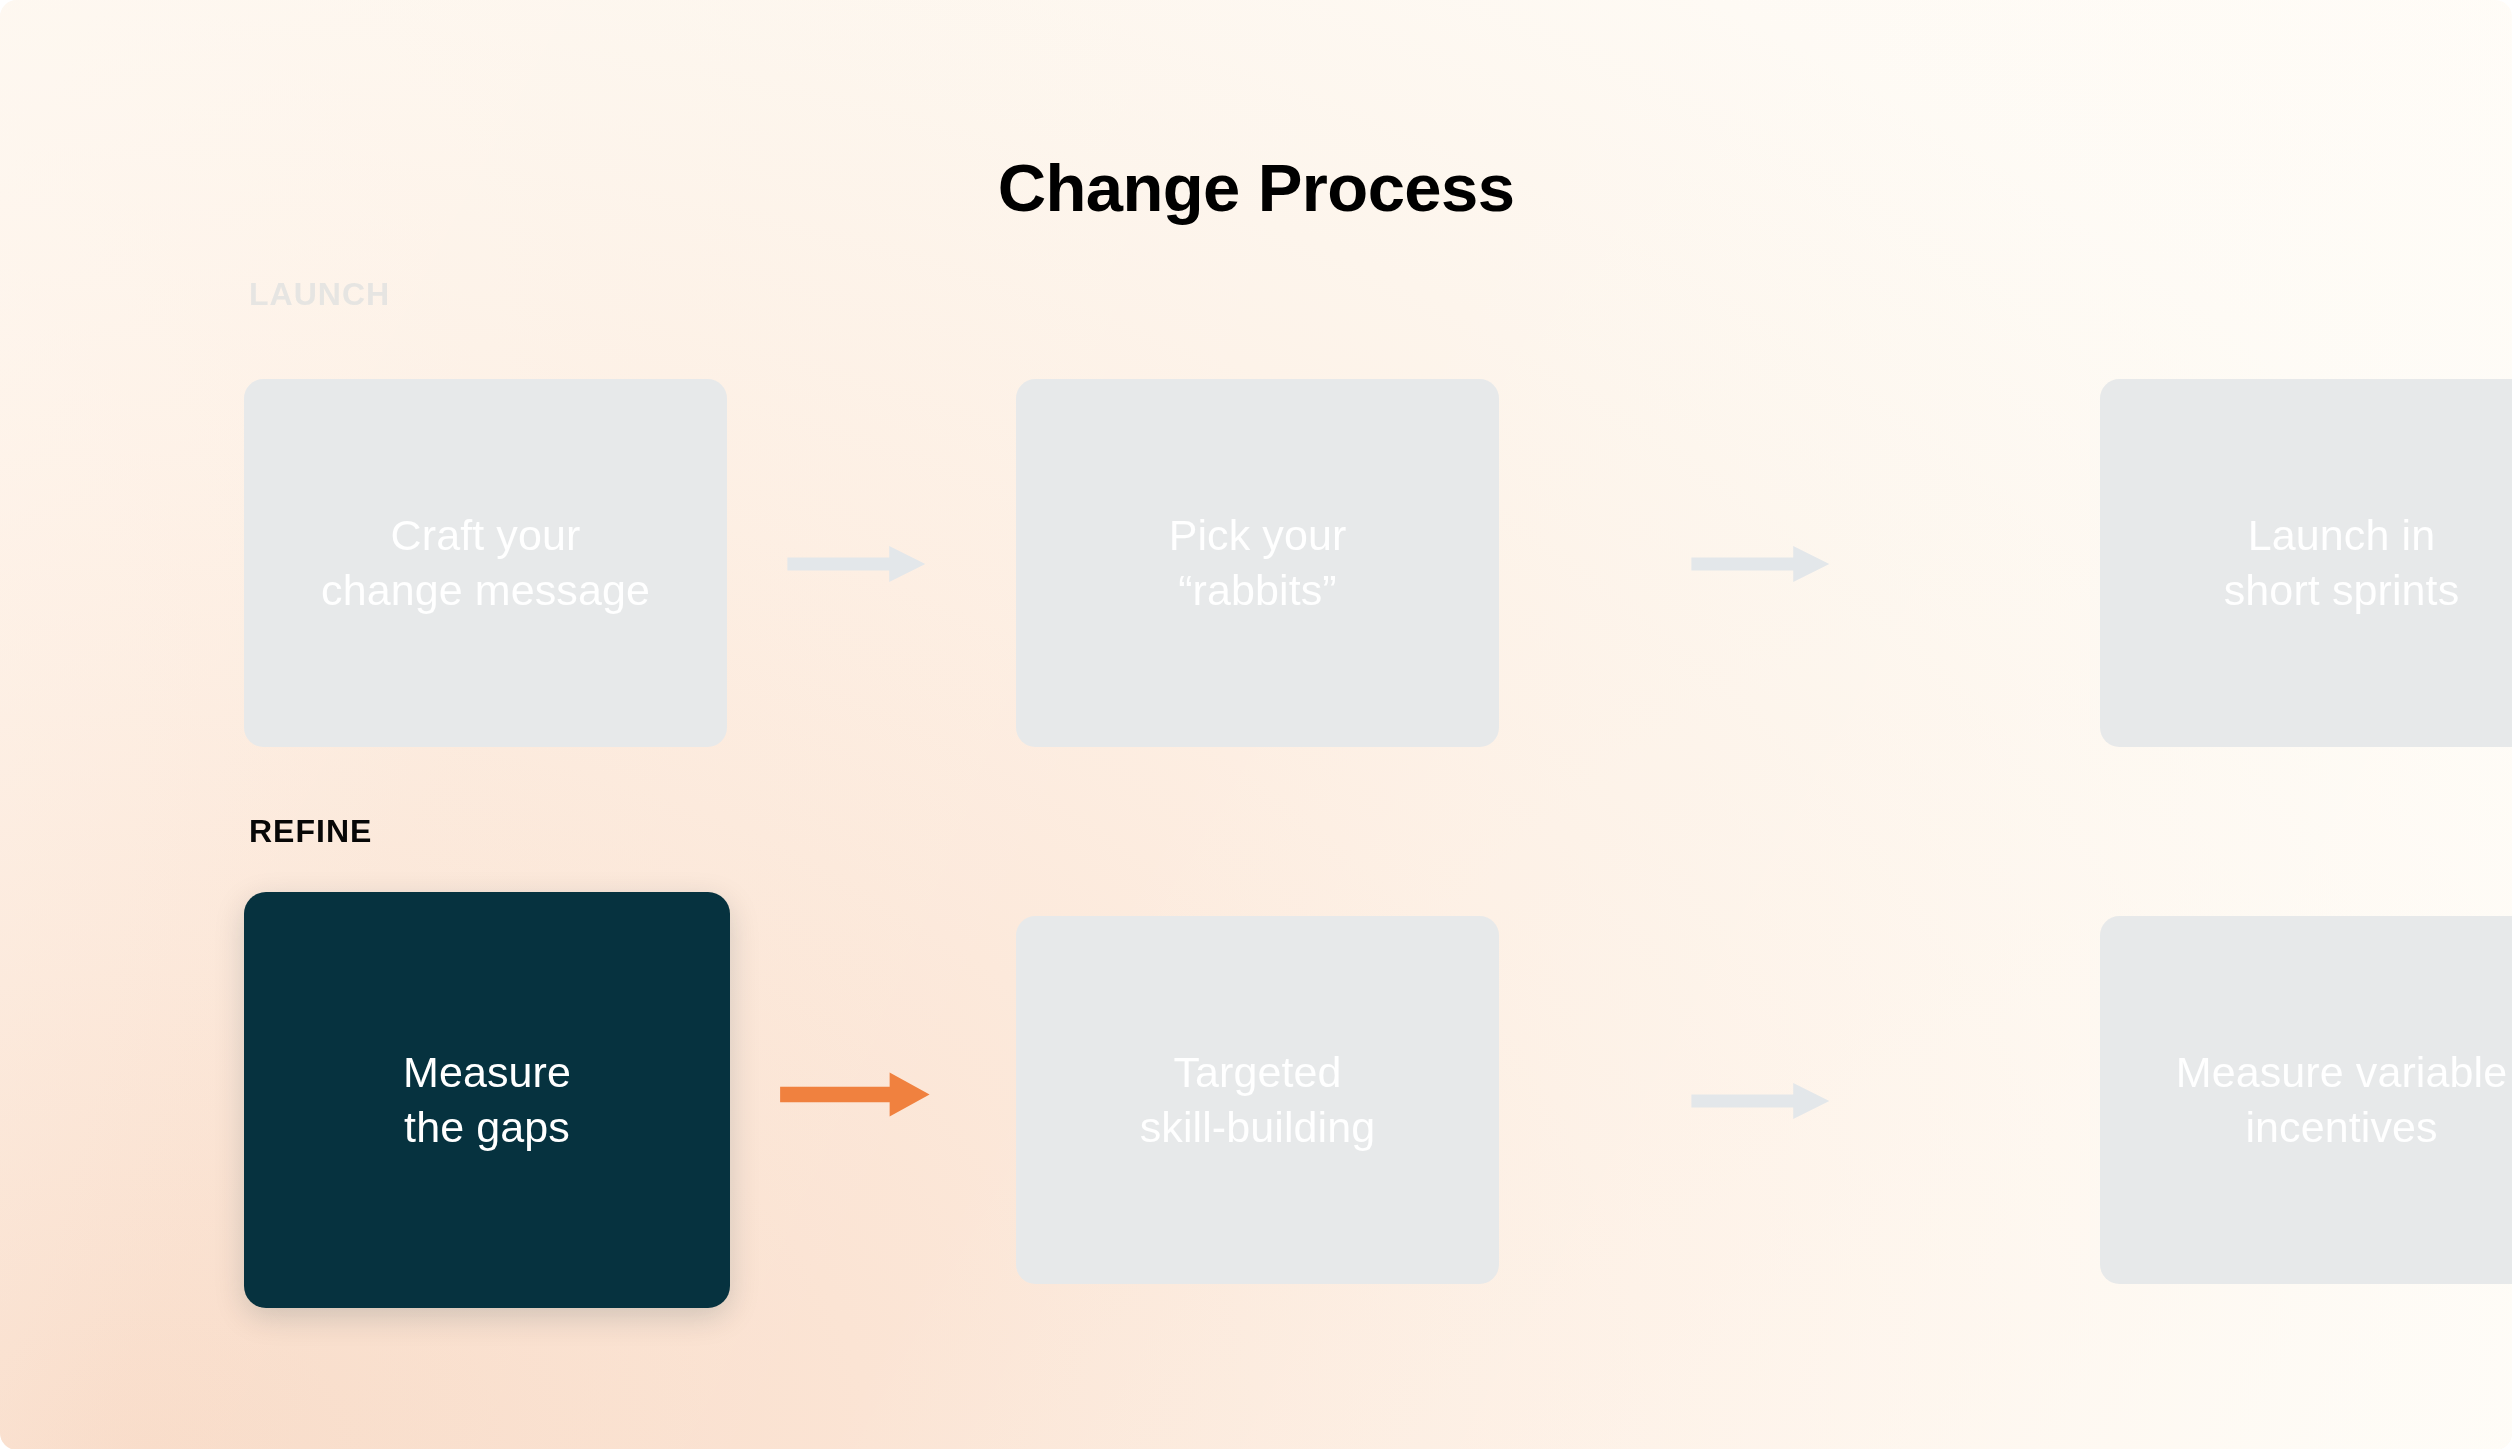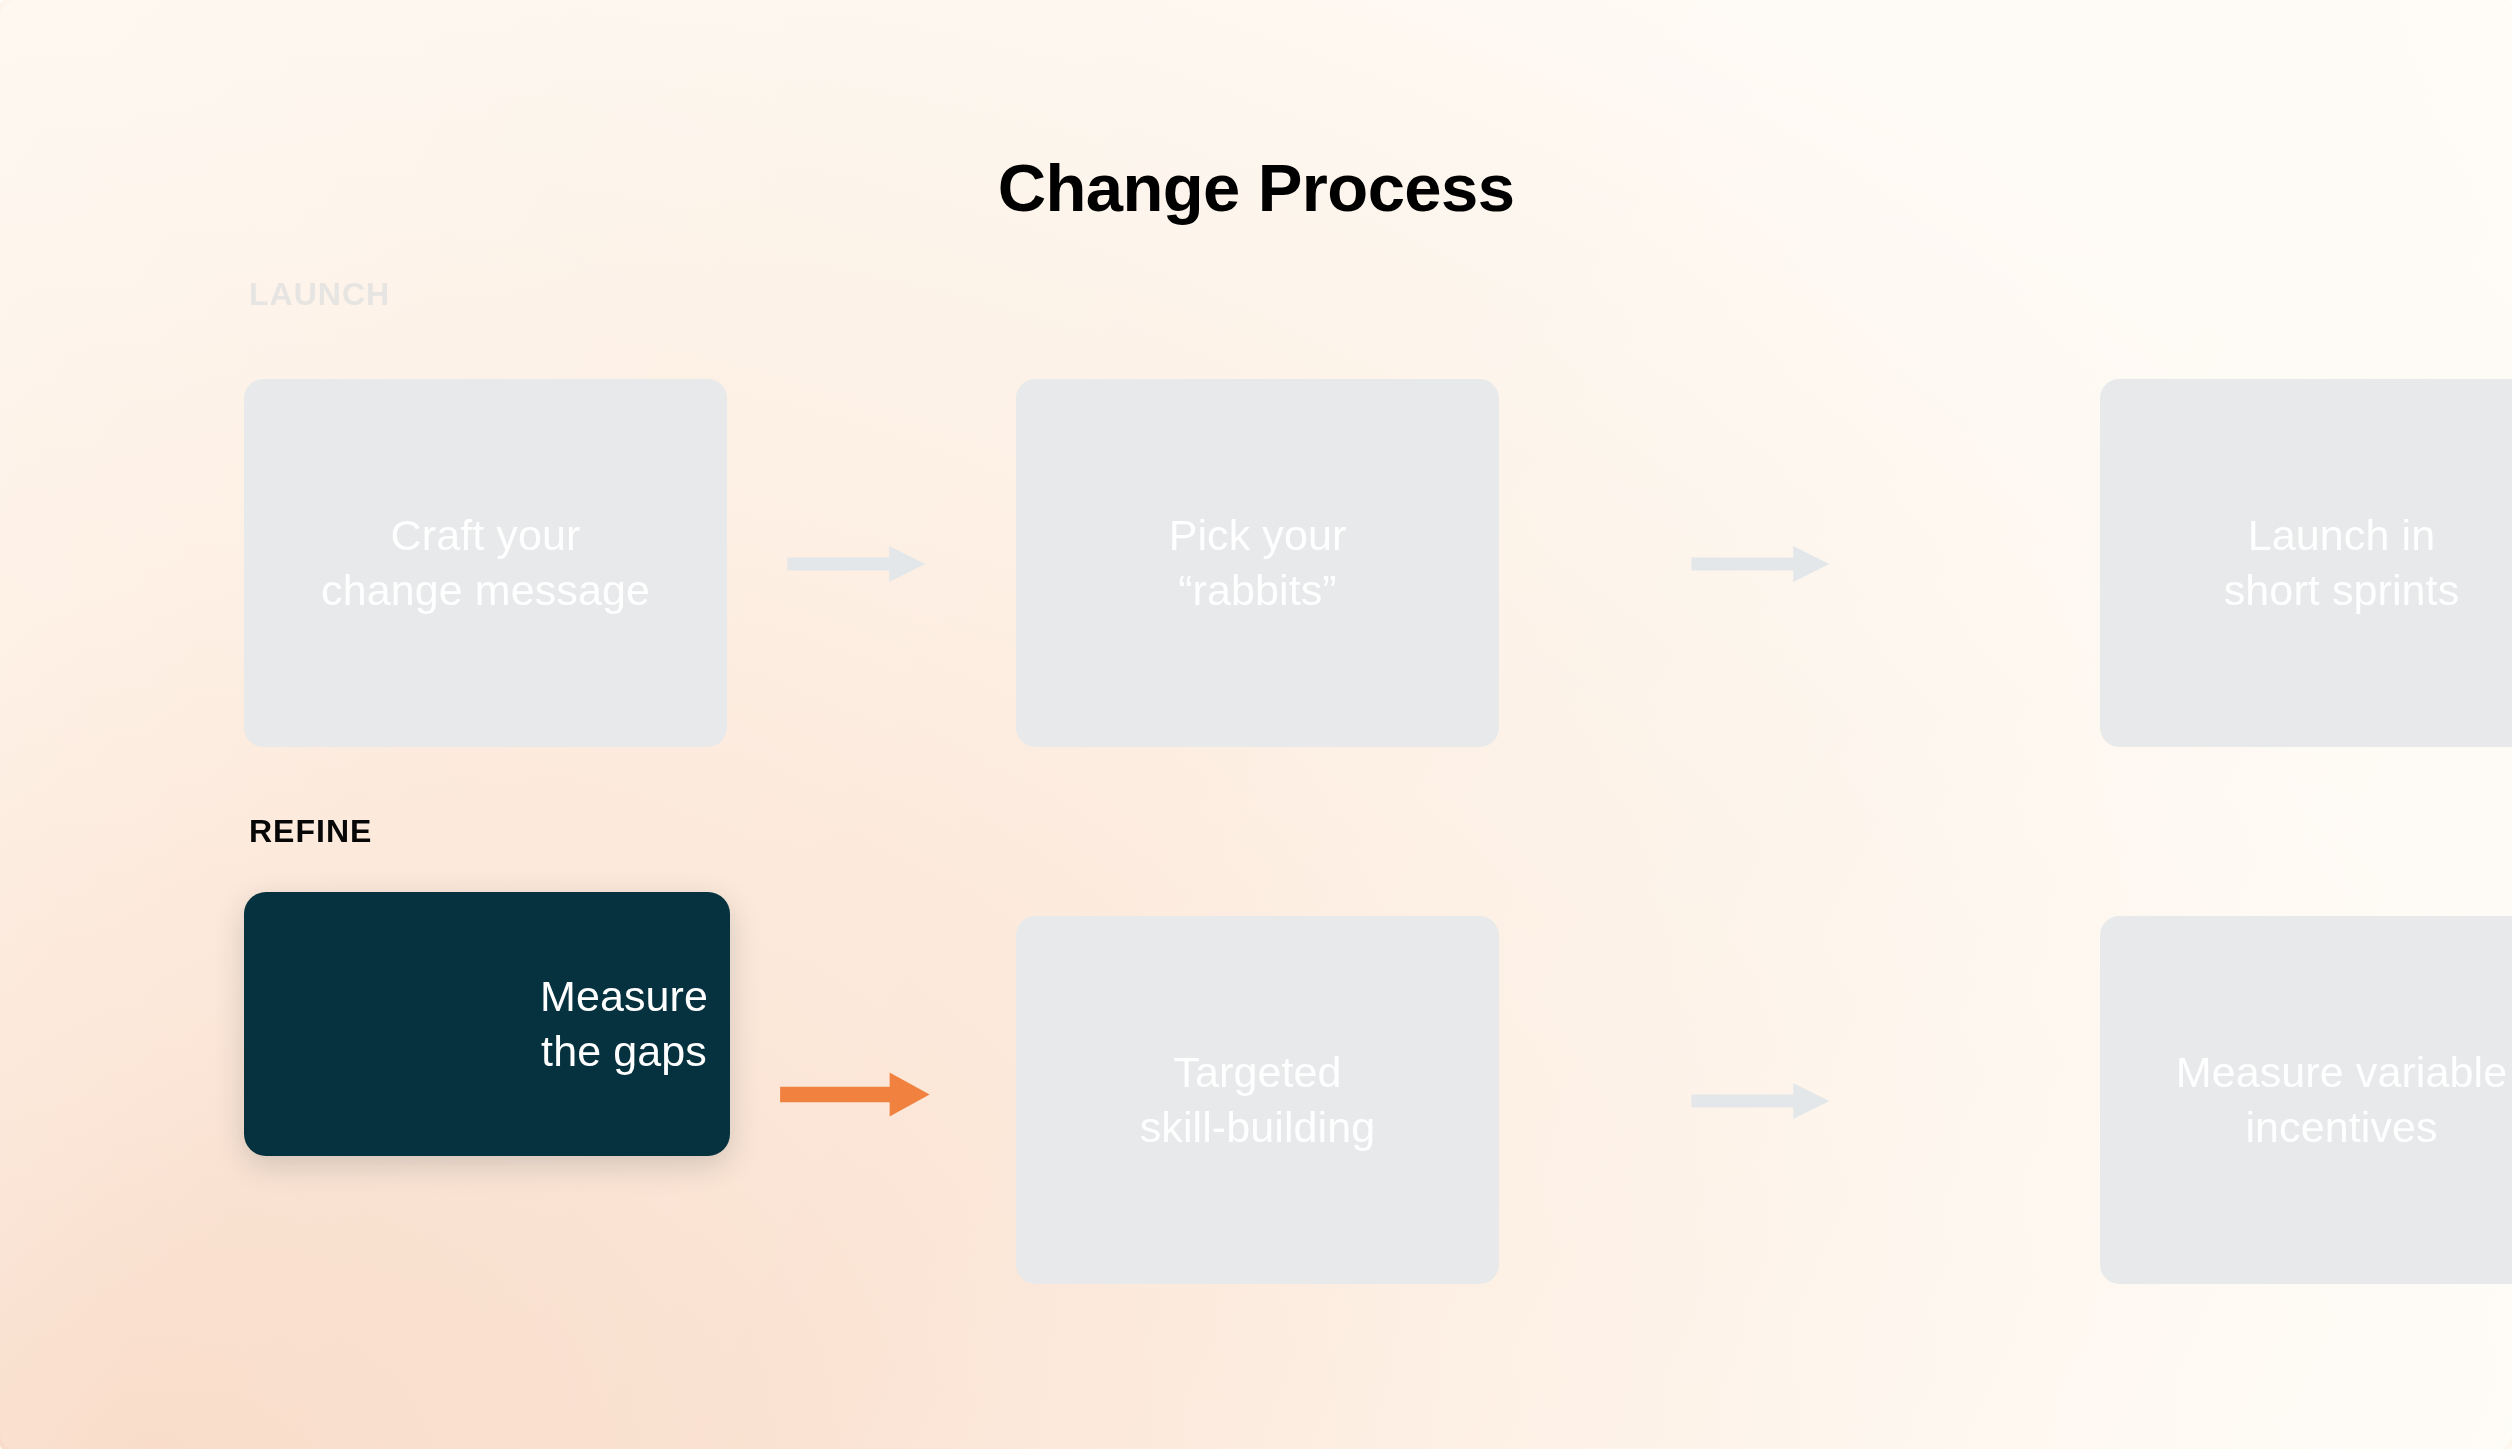--- a/index.html
+++ b/index.html
@@ -13,21 +13,21 @@
     overflow: hidden;
     font-family: "Liberation Sans", sans-serif;
   }
 
   
   .slide {
     position: relative;
     width: 2512px;
     height: 1450px;
     box-sizing: border-box;
-    border-radius: 5px;
+    border-radius: 17px;
     overflow: hidden;
     background:
       radial-gradient(130% 150% at 6% 100%, #f8dac6 0%, #fbe4d4 22%, #fdeee2 46%, #fdf5ec 66%, #fefaf4 82%, #fffcf7 100%);
   }
   .slide::after {
     content: "";
     position: absolute;
     inset: 0;
     pointer-events: none;
     border-radius: 17px;
@@ -108,24 +108,23 @@
     color: #ffffff;
     white-space: pre-line;
     letter-spacing: 0.1px;
   }
   .card.ghost .card-text { color: rgba(255,255,255,0.97); }
 
   .card.highlight {
     background: #06323f;
     top: 18px;
     width: 486px;
-    height: 264px;
+    height: 416px;
     border-radius: 22px;
     box-shadow: 0 9px 30px rgba(7,44,56,0.17);
-    justify-content: flex-end;
   }
   .card.highlight .card-text { color: #ffffff; }
 
   .col-0 { left: 0px; }
   .col-1 { left: 772px; }
   .col-3 { left: 1856px; }
 
   
   .arrow {
     position: absolute;

